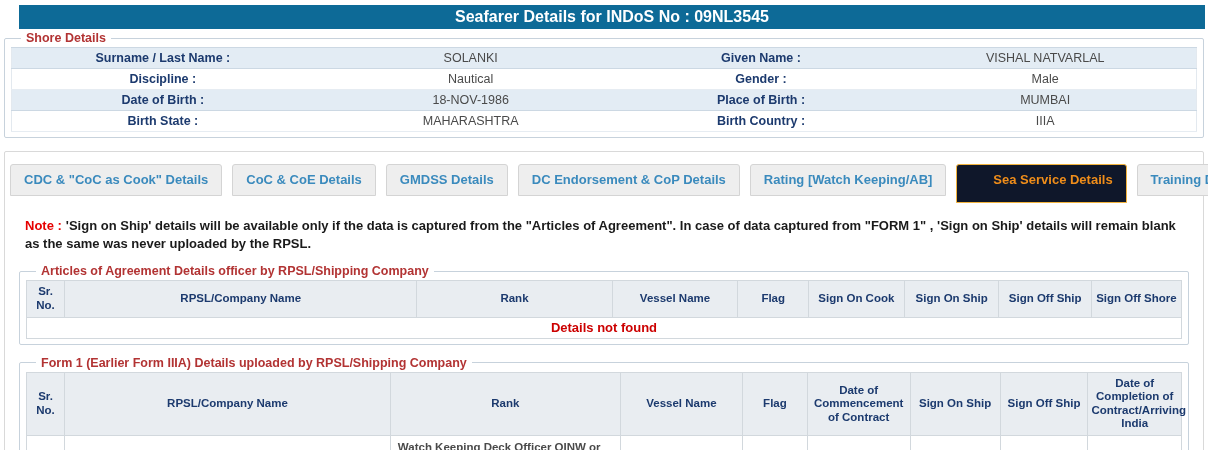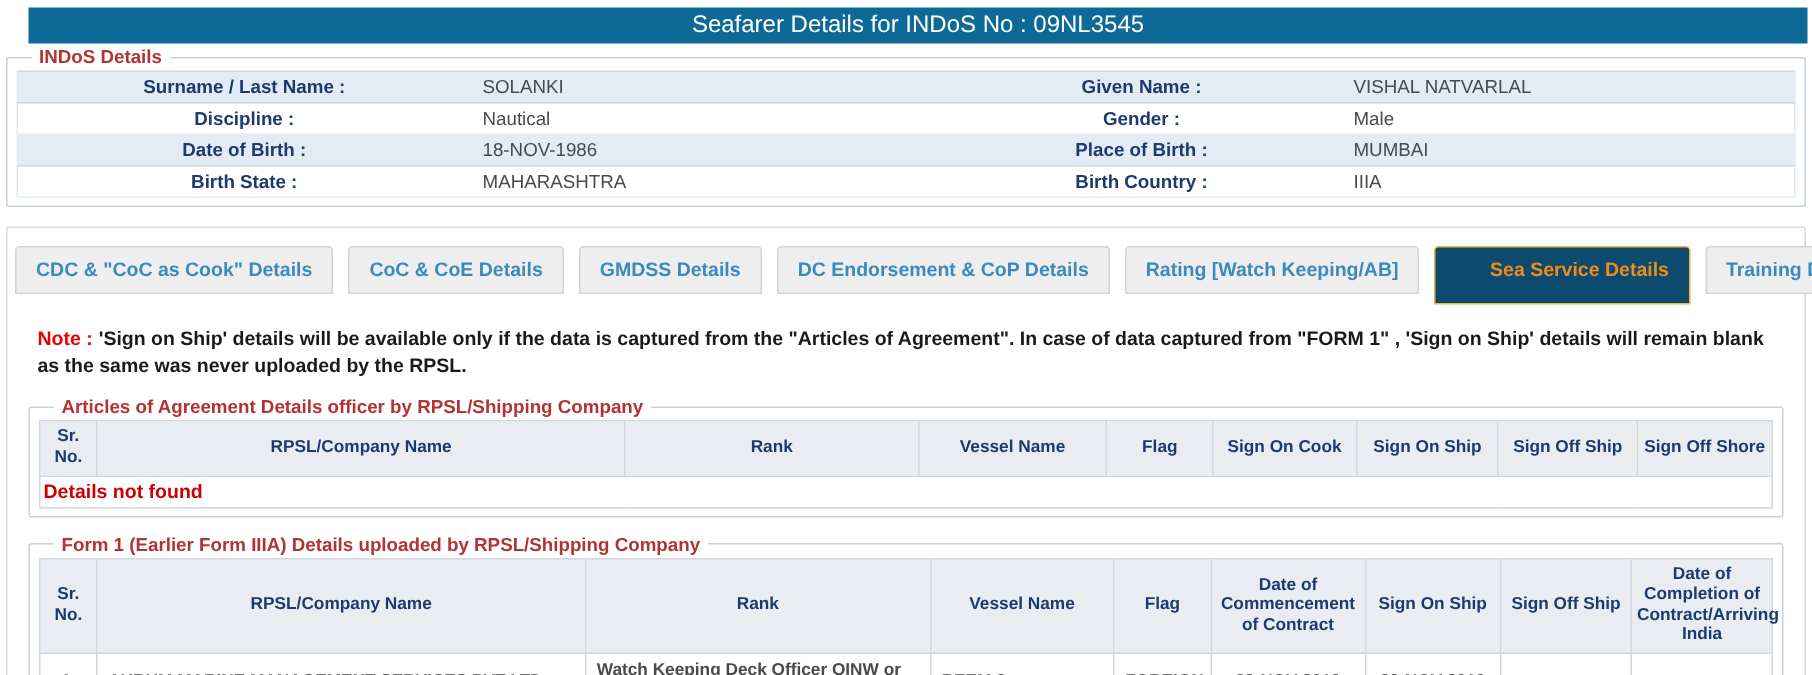--- a/index.html
+++ b/index.html
@@ -9,54 +9,54 @@
     --row_alt_blue:#e3ecf4; --table_header_bg:#e9edf1;
   }
   *{box-sizing:border-box;}
   html,body{margin:0;padding:0;}
   body{
     width:1208px;height:450px;overflow:hidden;background:#fff;
     font-family:"Liberation Sans","DejaVu Sans",sans-serif;
   }
   .title-bar{
     margin:5px 3px 0 19px;height:24px;line-height:24px;background:var(--header_bar);
-    color:#fff;font-size:16px;font-weight:normal;text-align:center;
+    color:#fff;font-size:16px;font-weight:bold;text-align:center;
   }
   fieldset.fs{
     border:1px solid #c7d2dc;border-radius:2px;background:#fff;
     padding:2px 6px 5px 6px;
   }
   fieldset.fs legend{
     color:var(--section_legend_red);font-weight:bold;font-size:12.5px;
     padding:0 5px;margin-left:10px;
   }
   .indos-fs{margin:2px 4px 0 4px;}
   .indos-table{width:100%;border-collapse:collapse;border:1px solid #e3e9ef;}
   .indos-table td{
     font-size:12.5px;padding:3px 8px;height:20px;border-bottom:1px solid #e6ecf2;
   }
   .indos-table tr:nth-child(odd) td{
     background:var(--row_alt_blue);border-top:1px solid #ccd8e3;border-bottom:1px solid #ccd8e3;
   }
   .indos-table td.lbl{
     text-align:center;font-weight:bold;color:var(--label_navy);white-space:nowrap;
   }
-  .indos-table td.val{text-align:left;color:var(--value_gray);}
+  .indos-table td.val{text-align:center;color:var(--value_gray);}
   .panel{
     margin:13px 4px 0 4px;min-height:297px;border:1px solid #d9d9d9;border-radius:2px;
     background:#fff;
   }
   .tabs{display:flex;gap:10px;align-items:flex-start;padding:12px 5px 0 5px;}
   .tab{
     background:#eeeeee;border:1px solid #d4d4d4;border-radius:3px 3px 0 0;
     color:var(--tab_blue);font-size:13px;font-weight:bold;
     padding:7px 13px 8px 13px;white-space:nowrap;cursor:pointer;
   }
   .tab.active{
-    background:#0c4a6e;border-color:var(--tab_active_border);color:var(--tab_active_orange);
+    background:#0f172a;border-color:var(--tab_active_border);color:var(--tab_active_orange);
     padding-bottom:15px;
     padding-left:36px;
   }
   .note{
     margin:14px 20px 0 20px;font-size:13px;font-weight:bold;color:#1a1a1a;line-height:1.4;
   }
   .note .note-prefix{color:var(--note_red);margin-right:4px;}
   .tbl-fs{margin:11px 14px 0 14px;padding:2px 8px 7px 8px;}
   table.grid{
     width:100%;border-collapse:collapse;border:1px solid #b9c0c7;table-layout:fixed;
@@ -65,33 +65,33 @@
     background:var(--table_header_bg);color:var(--label_navy);
     font-size:11.5px;font-weight:bold;text-align:center;line-height:1.18;
     border:1px solid #d2d8dd;padding:4px 3px;
   }
   table.grid td{
     font-size:11.5px;font-weight:bold;color:var(--value_gray);
     border:1px solid #d2d8dd;padding:4px 7px;line-height:1.25;
     overflow:hidden;text-align:left;
   }
   table.grid td.empty{
-    color:var(--error_red);font-size:13px;height:20px;padding:2px;
+    color:var(--error_red);text-align:center;font-size:13px;height:20px;padding:2px;
   }
   table.grid2 tbody td:nth-child(1){text-align:center;padding:4px 2px;}
   table.grid2 tbody td:nth-child(6),
   table.grid2 tbody td:nth-child(7){text-align:center;}
 </style>
 </head>
 <body>
 
 <div class="title-bar">Seafarer Details for INDoS No : 09NL3545</div>
 
 <fieldset class="fs indos-fs">
-  <legend>INDoS Details</legend>
+  <legend>Shore Details</legend>
   <table class="indos-table">
     <colgroup>
       <col style="width:25.5%">
         <col style="width:26.5%">
         <col style="width:22.5%">
         <col style="width:25.5%">
     </colgroup>
     <tbody>
 
     <tr>

